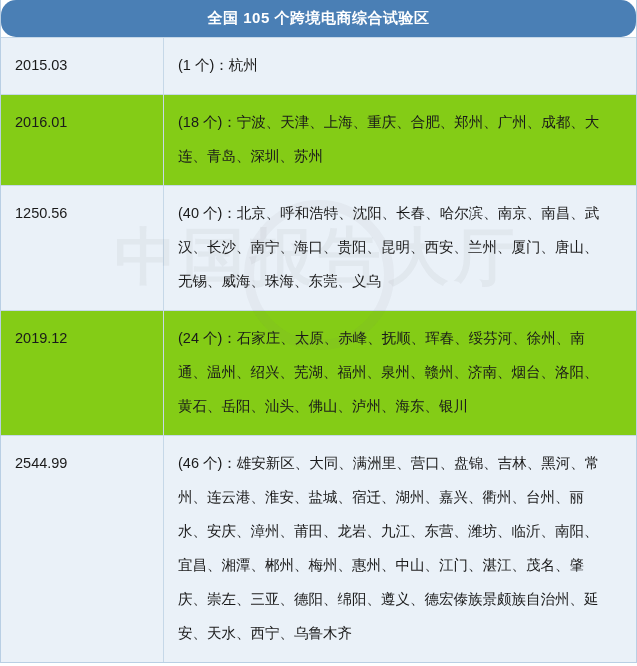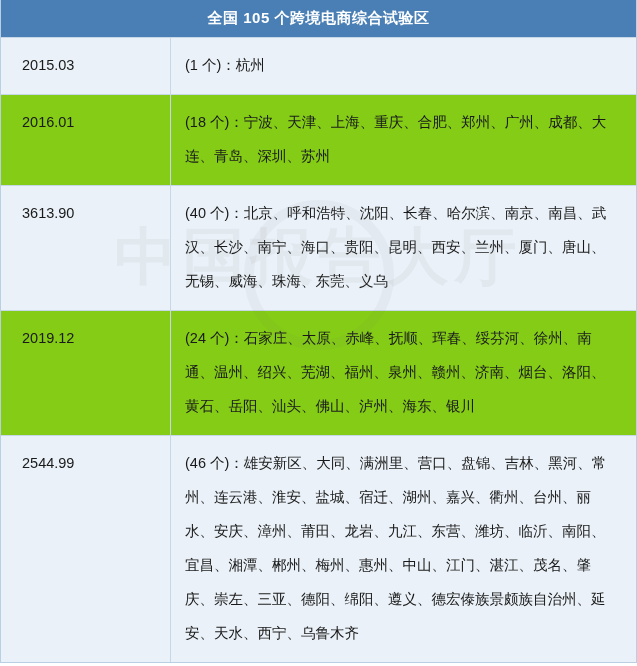--- a/index.html
+++ b/index.html
@@ -24,20 +24,21 @@
   }
   .title-bar {
     background: #4a7fb5;
     color: #ffffff;
     text-align: center;
     font-size: 15px;
     font-weight: bold;
     letter-spacing: 0.5px;
     padding: 9px 0 10px 0;
     line-height: 1.2;
+    border-radius: 15px;
   }
   table {
     width: 100%;
     border-collapse: collapse;
     table-layout: fixed;
   }
   tr.row-odd td {
     background: #eaf1f8;
   }
   tr.row-even td {
@@ -45,21 +46,21 @@
   }
   td {
     border-top: 1px solid #c6d8e8;
     vertical-align: top;
     font-size: 14.5px;
     line-height: 34px;
     padding: 10px 0 12px 0;
   }
   td.year {
     width: 148px;
-    padding-left: 21px;
+    padding-left: 14px;
     border-right: 1px solid #c6d8e8;
     white-space: nowrap;
   }
   td.cities {
     padding-left: 14px;
     padding-right: 26px;
     word-break: break-all;
   }
   .watermark {
     position: absolute;
@@ -98,21 +99,21 @@
     <tbody>
       <tr class="row-odd">
         <td class="year">2015.03</td>
         <td class="cities">(1 个)：杭州</td>
       </tr>
       <tr class="row-even">
         <td class="year">2016.01</td>
         <td class="cities">(18 个)：宁波、天津、上海、重庆、合肥、郑州、广州、成都、大连、青岛、深圳、苏州</td>
       </tr>
       <tr class="row-odd">
-        <td class="year">3613.90</td>
+        <td class="year">1250.56</td>
         <td class="cities">(40 个)：北京、呼和浩特、沈阳、长春、哈尔滨、南京、南昌、武汉、长沙、南宁、海口、贵阳、昆明、西安、兰州、厦门、唐山、无锡、威海、珠海、东莞、义乌</td>
       </tr>
       <tr class="row-even">
         <td class="year">2019.12</td>
         <td class="cities">(24 个)：石家庄、太原、赤峰、抚顺、珲春、绥芬河、徐州、南通、温州、绍兴、芜湖、福州、泉州、赣州、济南、烟台、洛阳、黄石、岳阳、汕头、佛山、泸州、海东、银川</td>
       </tr>
       <tr class="row-odd">
         <td class="year">2544.99</td>
         <td class="cities">(46 个)：雄安新区、大同、满洲里、营口、盘锦、吉林、黑河、常州、连云港、淮安、盐城、宿迁、湖州、嘉兴、衢州、台州、丽水、安庆、漳州、莆田、龙岩、九江、东营、潍坊、临沂、南阳、宜昌、湘潭、郴州、梅州、惠州、中山、江门、湛江、茂名、肇庆、崇左、三亚、德阳、绵阳、遵义、德宏傣族景颇族自治州、延安、天水、西宁、乌鲁木齐</td>
       </tr>

